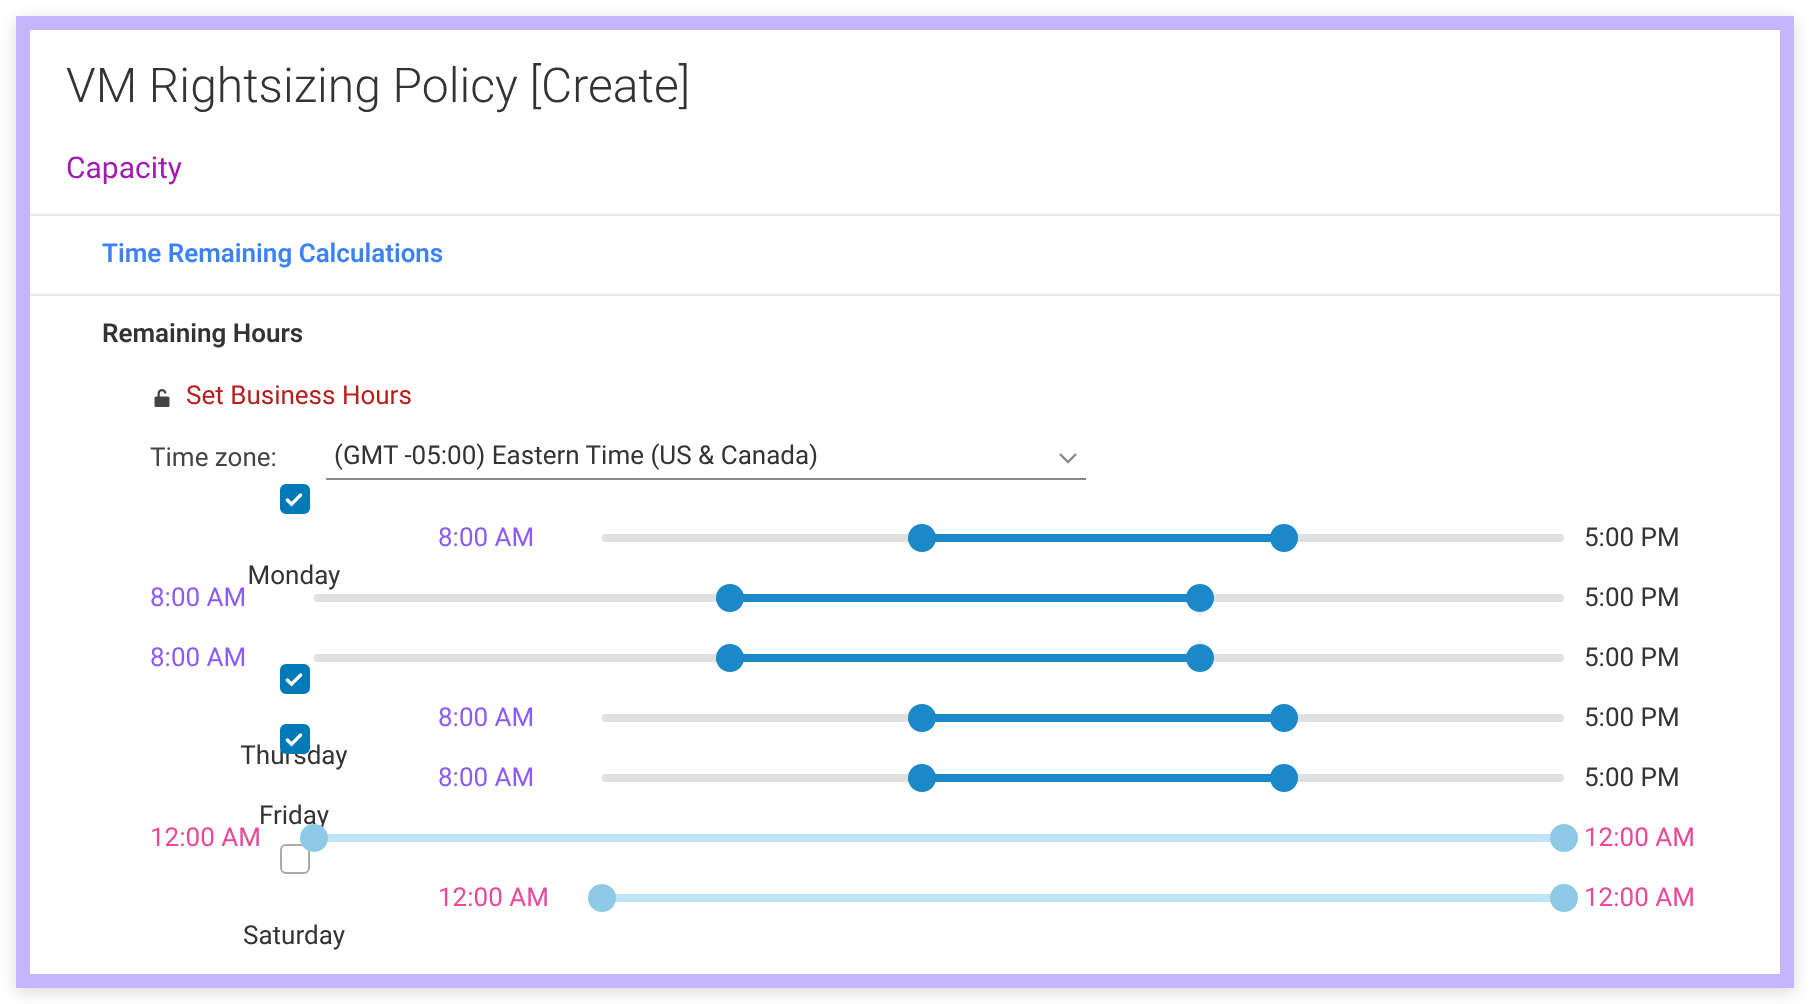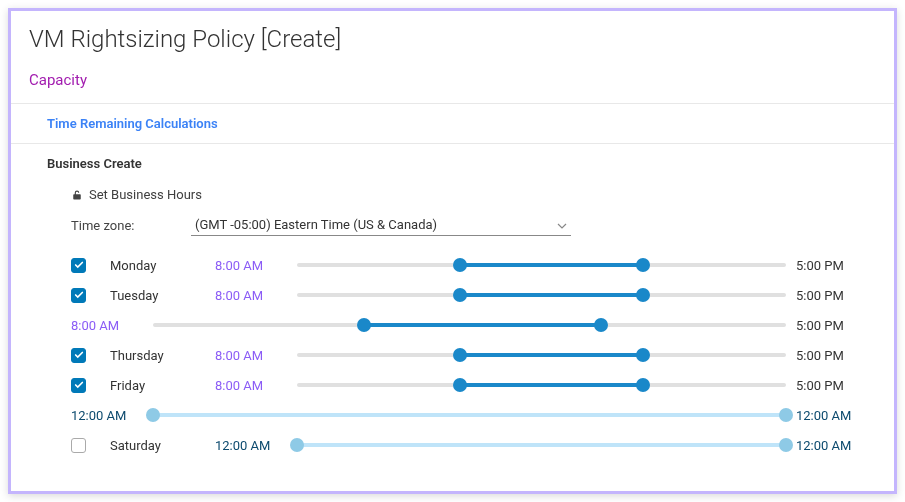--- a/index.html
+++ b/index.html
@@ -4,21 +4,21 @@
   <style>
     * { box-sizing: border-box; margin: 0; padding: 0; }
     body {
       font-family: -apple-system, BlinkMacSystemFont, "Segoe UI", Roboto, Arial, sans-serif;
       background: #fff;
       padding: 8px;
     }
     .panel {
       width: 889px;
       height: 486px;
-      border: 3px solid #c4b5fd;
+      border: 7px solid #c4b5fd;
       box-shadow: 0 2px 8px rgba(0,0,0,0.15);
       background: #fff;
       overflow: hidden;
     }
     .title {
       font-size: 24px;
       font-weight: 300;
       color: #333;
       padding: 14px 18px 8px 18px;
     }
@@ -44,30 +44,30 @@
       font-size: 13px;
       font-weight: 600;
       color: #333;
       padding: 12px 36px 10px 36px;
     }
     .set-row {
       display: flex;
       align-items: center;
       padding: 6px 36px 6px 60px;
       font-size: 13px;
-      color: #404040;
+      color: #b91c1c;
       gap: 6px;
     }
     .tz-row {
       display: flex;
       align-items: center;
       padding: 6px 36px 14px 60px;
       font-size: 13px;
       color: #444;
-      gap: 40px;
+      gap: 8px;
     }
     .tz-label { min-width: 80px; }
     .tz-select {
       border: none;
       border-bottom: 1px solid #888;
       background: transparent;
       font-size: 13px;
       color: #333;
       padding: 3px 20px 3px 4px;
       width: 380px;
@@ -86,20 +86,21 @@
       align-items: center;
       padding: 3px 36px 3px 60px;
       font-size: 13px;
       height: 30px;
     }
     .cb-wrap {
       display: flex;
       align-items: center;
       gap: 24px;
       width: 144px;
+      flex-direction: column;
     }
     .cb {
       width: 15px;
       height: 15px;
       border-radius: 3px;
       display: flex;
       align-items: center;
       justify-content: center;
       cursor: pointer;
       flex-shrink: 0;
@@ -112,21 +113,21 @@
       background: #fff;
       border: 1px solid #aaa;
     }
     .cb svg { display: block; }
     .day-name { color: #333; }
     .time-start {
       width: 72px;
       text-align: left;
       color: #8b5cf6;
     }
-    .time-start.disabled, .time-end.disabled { color: #0c4a6e; }
+    .time-start.disabled, .time-end.disabled { color: #ec4899; }
     .time-end {
       width: 62px;
       color: #333;
     }
     .slider-wrap {
       flex: 1;
       padding: 0 10px;
       display: flex;
       align-items: center;
     }
@@ -166,21 +167,21 @@
     .lock-icon svg { display: block; }
   </style>
 </head>
 <body>
 
 <div class="panel">
   <div class="title">VM Rightsizing Policy [Create]</div>
   <div class="subtitle">Capacity</div>
   <div class="divider"></div>
   <div class="section-header">Time Remaining Calculations</div>
-  <div class="section-sub">Business Create</div>
+  <div class="section-sub">Remaining Hours</div>
 
   <div class="set-row">
     <span class="lock-icon">
       <svg width="12" height="12" viewBox="0 0 16 16">
           <path fill="#444" d="M5 7V5a3 3 0 016 0h-1.5A1.5 1.5 0 008 3.5 1.5 1.5 0 006.5 5v2H12a1 1 0 011 1v5a1 1 0 01-1 1H4a1 1 0 01-1-1V8a1 1 0 011-1h1z"></path>
         </svg>
     </span>
     <span>Set Business Hours</span>
   </div>
 
@@ -211,78 +212,70 @@
           <div class="slider">
             <div class="track"></div>
             <div class="range active" style="left: 33.3%; width: 37.5%;"></div>
             <div class="handle active" style="left: 33.3%;"></div>
             <div class="handle active" style="left: 70.8%;"></div>
           </div>
         </div>
         <div class="time-end">5:00 PM</div>
       </div>
       <div class="day-row">
+        <div class="time-start">8:00 AM</div>
+        <div class="slider-wrap">
+          <div class="slider">
+            <div class="track"></div>
+            <div class="range active" style="left: 33.3%; width: 37.5%;"></div>
+            <div class="handle active" style="left: 33.3%;"></div>
+            <div class="handle active" style="left: 70.8%;"></div>
+          </div>
+        </div>
+        <div class="time-end">5:00 PM</div>
+      </div>
+      <div class="day-row">
+        <div class="time-start">8:00 AM</div>
+        <div class="slider-wrap">
+          <div class="slider">
+            <div class="track"></div>
+            <div class="range active" style="left: 33.3%; width: 37.5%;"></div>
+            <div class="handle active" style="left: 33.3%;"></div>
+            <div class="handle active" style="left: 70.8%;"></div>
+          </div>
+        </div>
+        <div class="time-end">5:00 PM</div>
+      </div>
+      <div class="day-row">
         <div class="cb-wrap">
           <div class="cb checked">
             <svg width="10" height="10" viewBox="0 0 12 12">
               <path d="M2 6l2.5 2.5L10 3" stroke="#fff" stroke-width="2" fill="none" stroke-linecap="round"></path>
             </svg>
           </div>
-          <span class="day-name">Tuesday</span>
-        </div>
-        <div class="time-start">8:00 AM</div>
-        <div class="slider-wrap">
-          <div class="slider">
-            <div class="track"></div>
-            <div class="range active" style="left: 33.3%; width: 37.5%;"></div>
-            <div class="handle active" style="left: 33.3%;"></div>
-            <div class="handle active" style="left: 70.8%;"></div>
-          </div>
-        </div>
-        <div class="time-end">5:00 PM</div>
-      </div>
-      <div class="day-row">
+          <span class="day-name">Thursday</span>
+        </div>
         <div class="time-start">8:00 AM</div>
         <div class="slider-wrap">
           <div class="slider">
             <div class="track"></div>
             <div class="range active" style="left: 33.3%; width: 37.5%;"></div>
             <div class="handle active" style="left: 33.3%;"></div>
             <div class="handle active" style="left: 70.8%;"></div>
           </div>
         </div>
         <div class="time-end">5:00 PM</div>
       </div>
       <div class="day-row">
         <div class="cb-wrap">
           <div class="cb checked">
             <svg width="10" height="10" viewBox="0 0 12 12">
               <path d="M2 6l2.5 2.5L10 3" stroke="#fff" stroke-width="2" fill="none" stroke-linecap="round"></path>
             </svg>
           </div>
-          <span class="day-name">Thursday</span>
-        </div>
-        <div class="time-start">8:00 AM</div>
-        <div class="slider-wrap">
-          <div class="slider">
-            <div class="track"></div>
-            <div class="range active" style="left: 33.3%; width: 37.5%;"></div>
-            <div class="handle active" style="left: 33.3%;"></div>
-            <div class="handle active" style="left: 70.8%;"></div>
-          </div>
-        </div>
-        <div class="time-end">5:00 PM</div>
-      </div>
-      <div class="day-row">
-        <div class="cb-wrap">
-          <div class="cb checked">
-            <svg width="10" height="10" viewBox="0 0 12 12">
-              <path d="M2 6l2.5 2.5L10 3" stroke="#fff" stroke-width="2" fill="none" stroke-linecap="round"></path>
-            </svg>
-          </div>
           <span class="day-name">Friday</span>
         </div>
         <div class="time-start">8:00 AM</div>
         <div class="slider-wrap">
           <div class="slider">
             <div class="track"></div>
             <div class="range active" style="left: 33.3%; width: 37.5%;"></div>
             <div class="handle active" style="left: 33.3%;"></div>
             <div class="handle active" style="left: 70.8%;"></div>
           </div>

